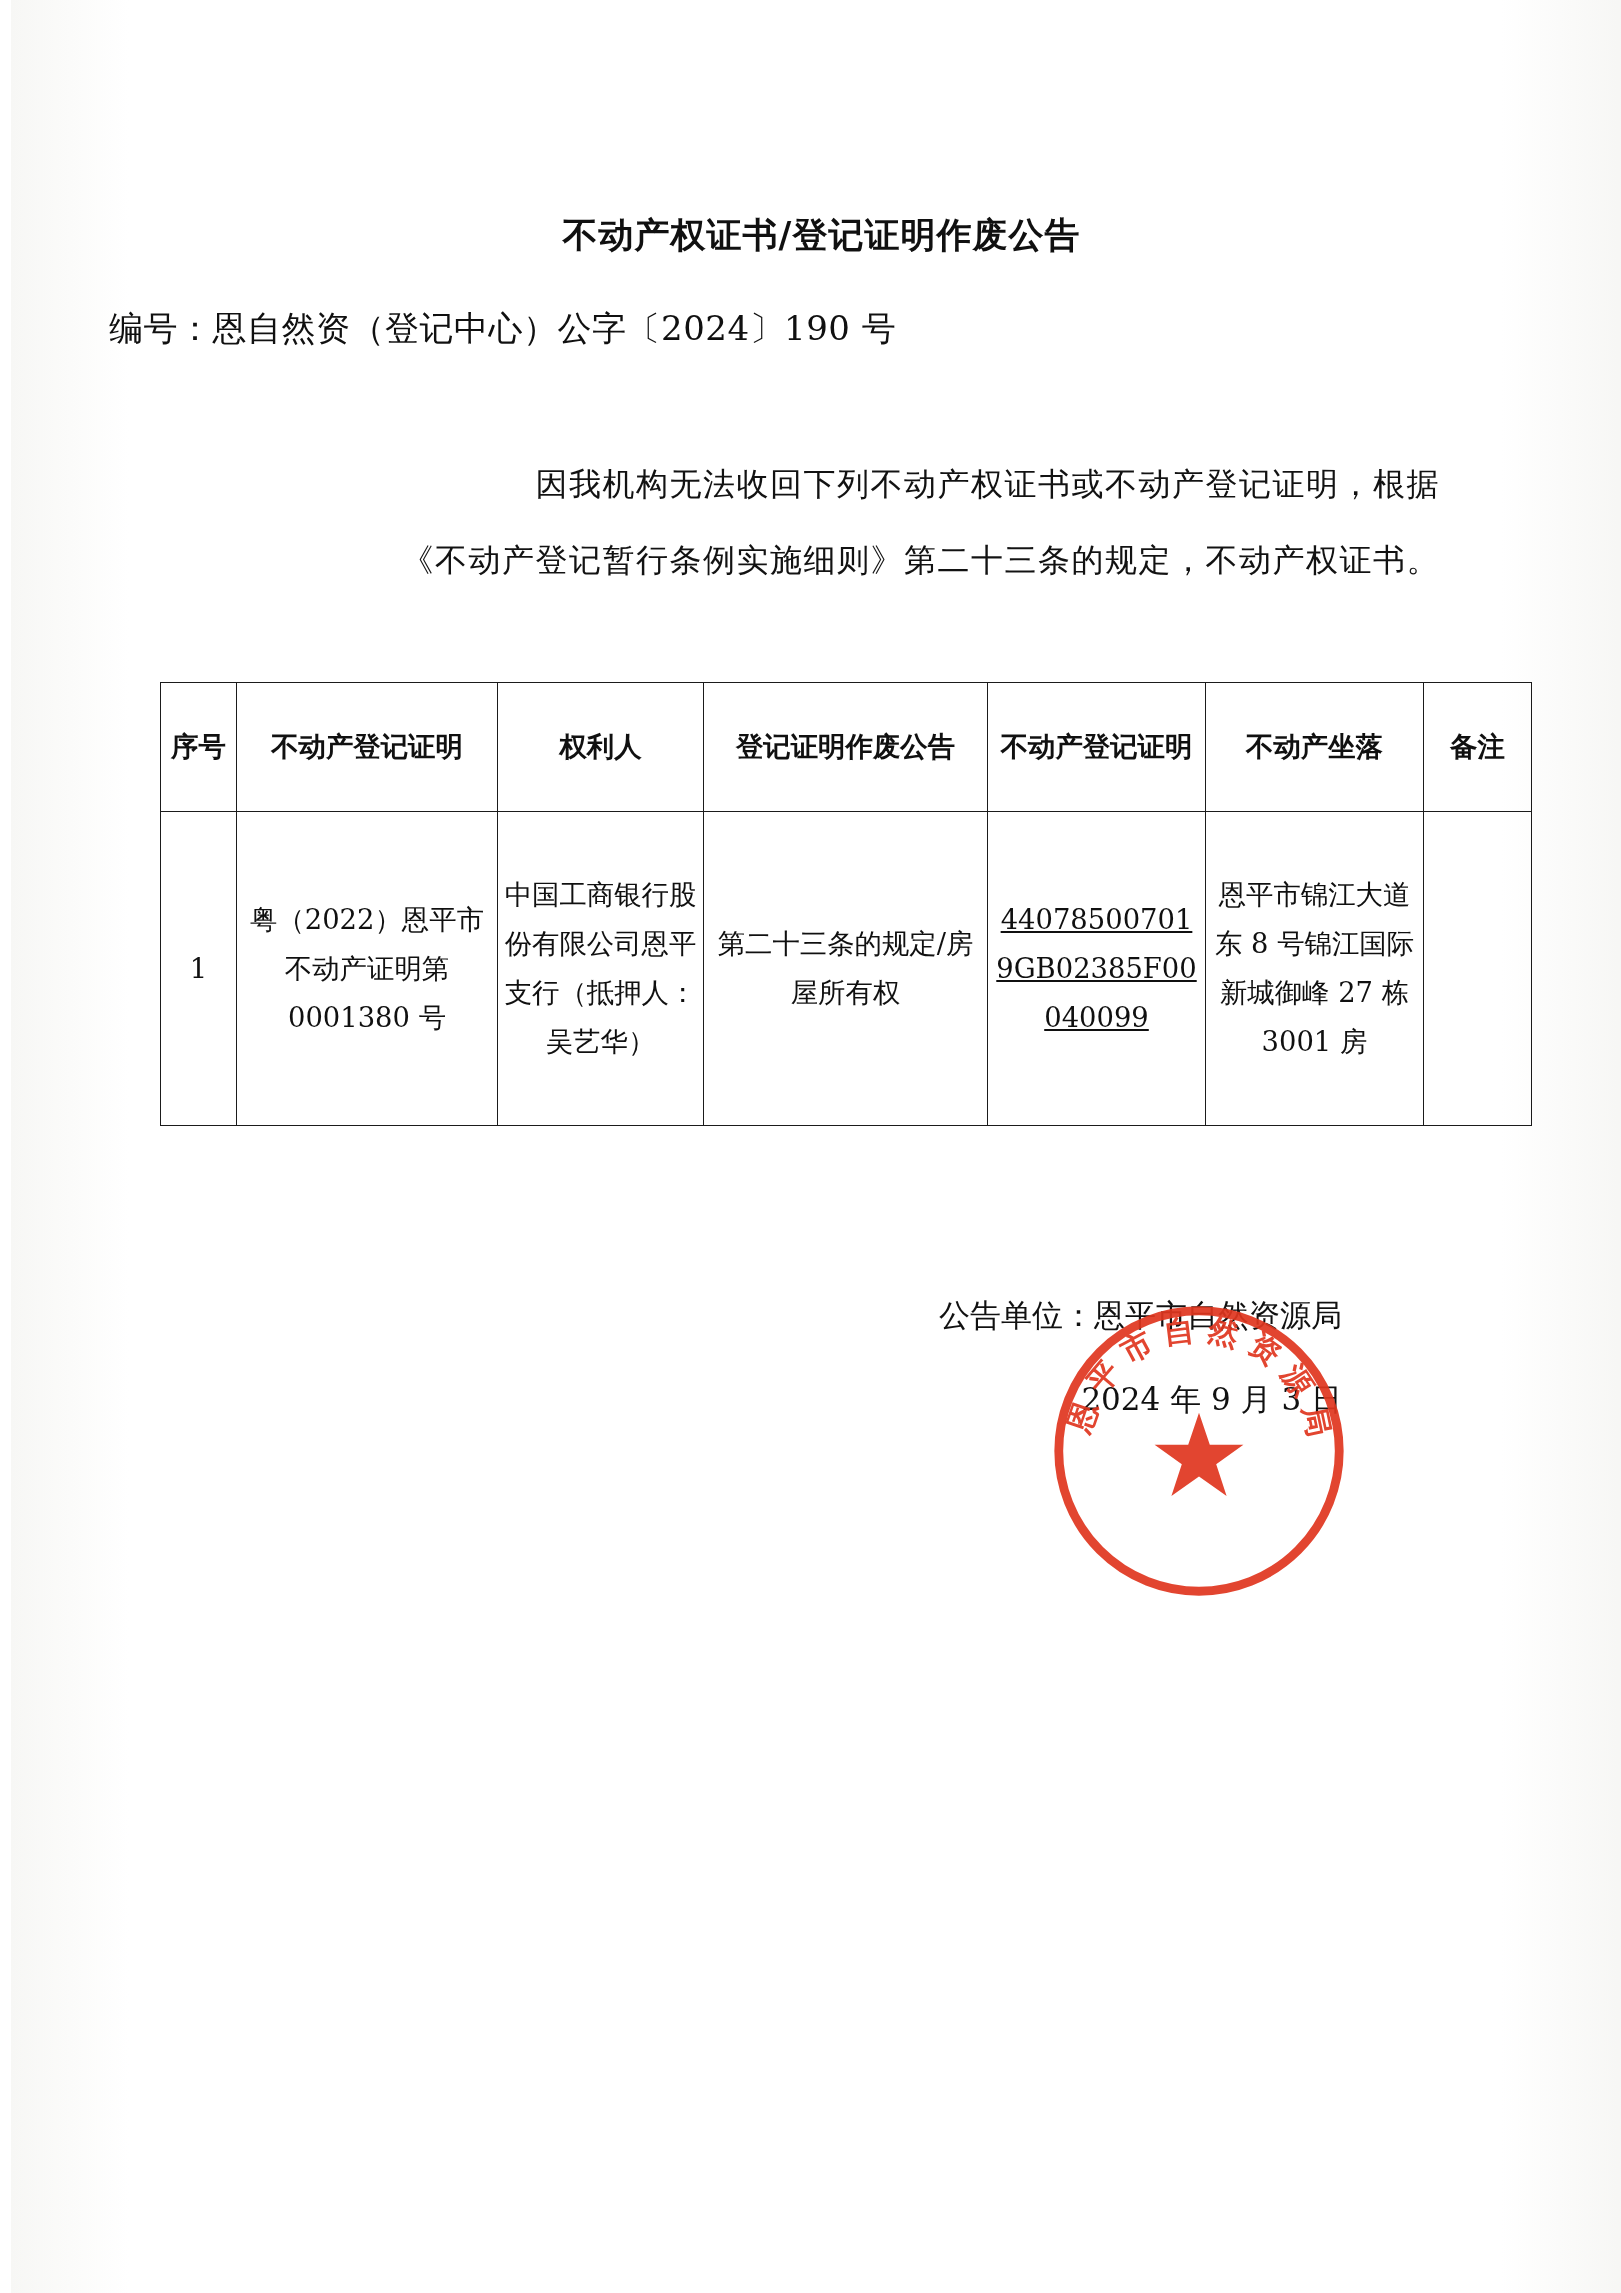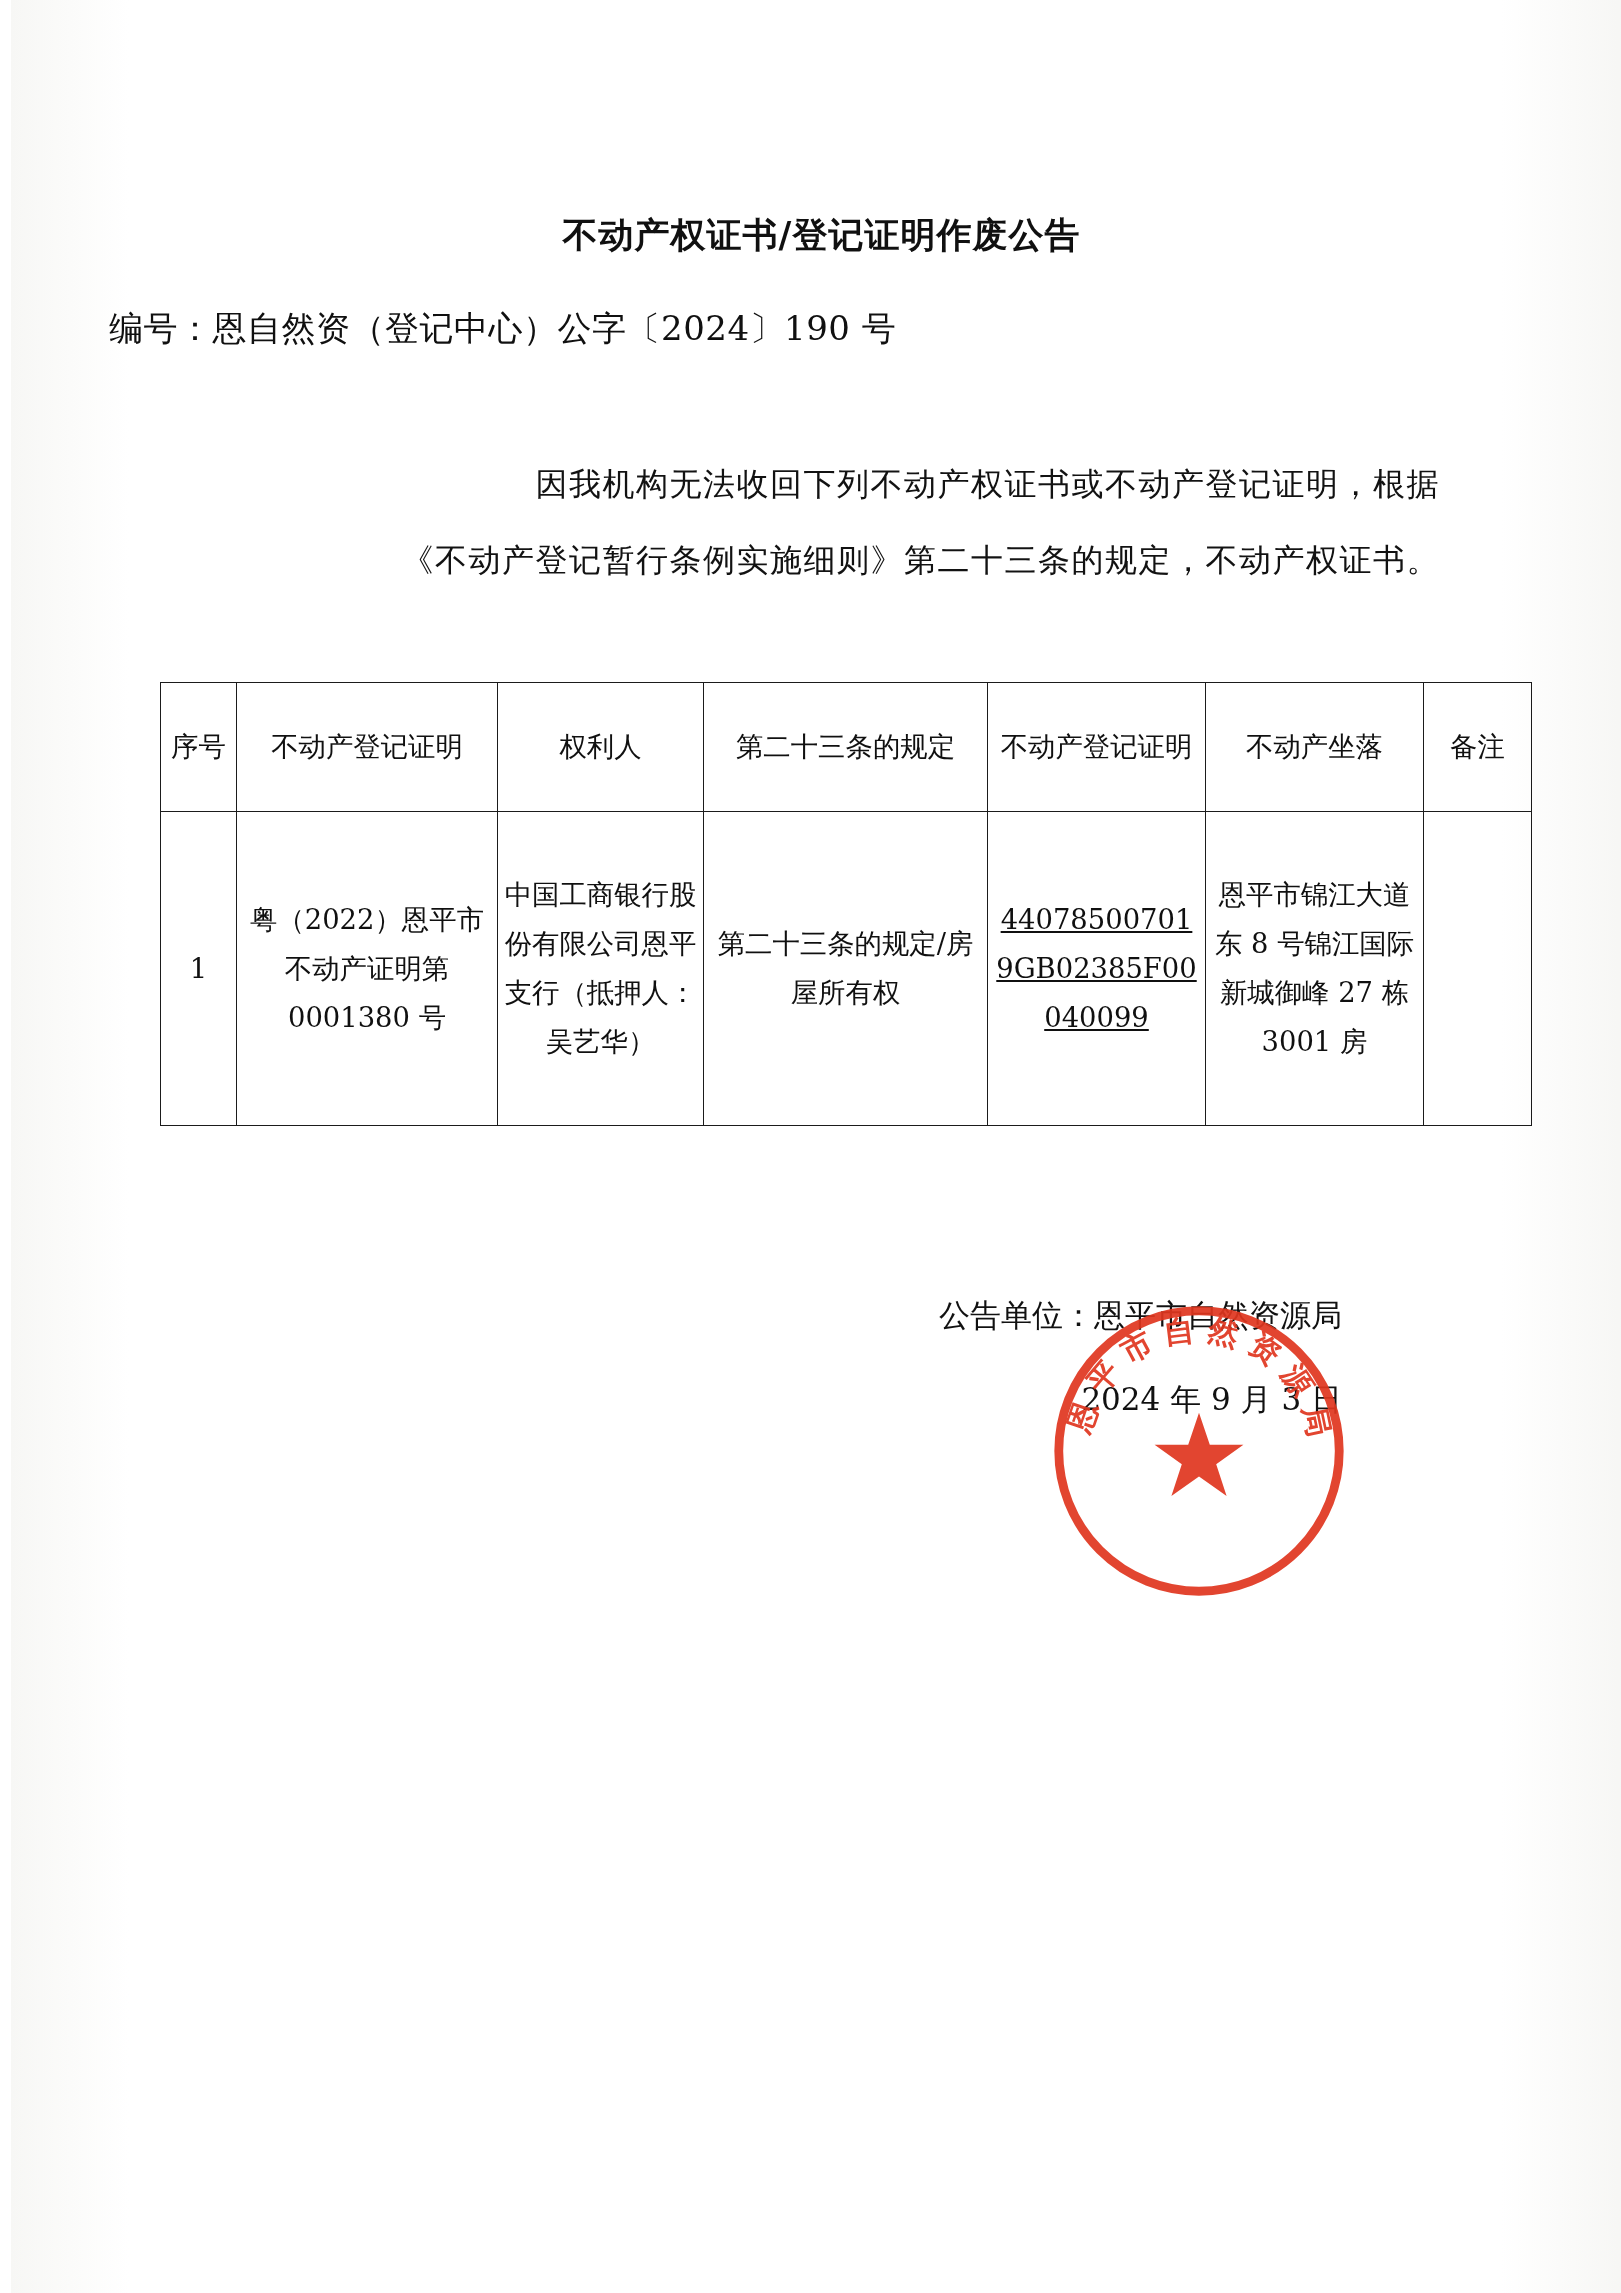--- a/index.html
+++ b/index.html
@@ -82,20 +82,21 @@
     vertical-align: middle;
     font-weight: normal;
     font-size: 27.4px;
     line-height: 49px;
     padding: 9.8px 5.9px;
     color: #101010;
   }
   table.notice-table thead th {
     height: 108px;
     white-space: nowrap;
+    font-weight: bold;
   }
   table.notice-table tbody td {
     height: 294px;
   }
   .col-seq      { width: 76px;  }
   .col-cert     { width: 261px; }
   .col-owner    { width: 206px; }
   .col-type     { width: 284px; }
   .col-unit     { width: 218px; }
   .col-addr     { width: 218px; }
@@ -154,21 +155,21 @@
           <col class="col-type">
           <col class="col-unit">
           <col class="col-addr">
           <col class="col-remark">
         </colgroup>
         <thead>
           <tr>
             <th>序号</th>
             <th>不动产登记证明</th>
             <th>权利人</th>
-            <th>第二十三条的规定</th>
+            <th>登记证明作废公告</th>
             <th>不动产登记证明</th>
             <th>不动产坐落</th>
             <th>备注</th>
           </tr>
         </thead>
         <tbody>
           <tr>
             <td>1</td>
             <td>粤（2022）恩平市不动产证明第0001380 号</td>
             <td>中国工商银行股份有限公司恩平支行（抵押人：吴艺华）</td>

